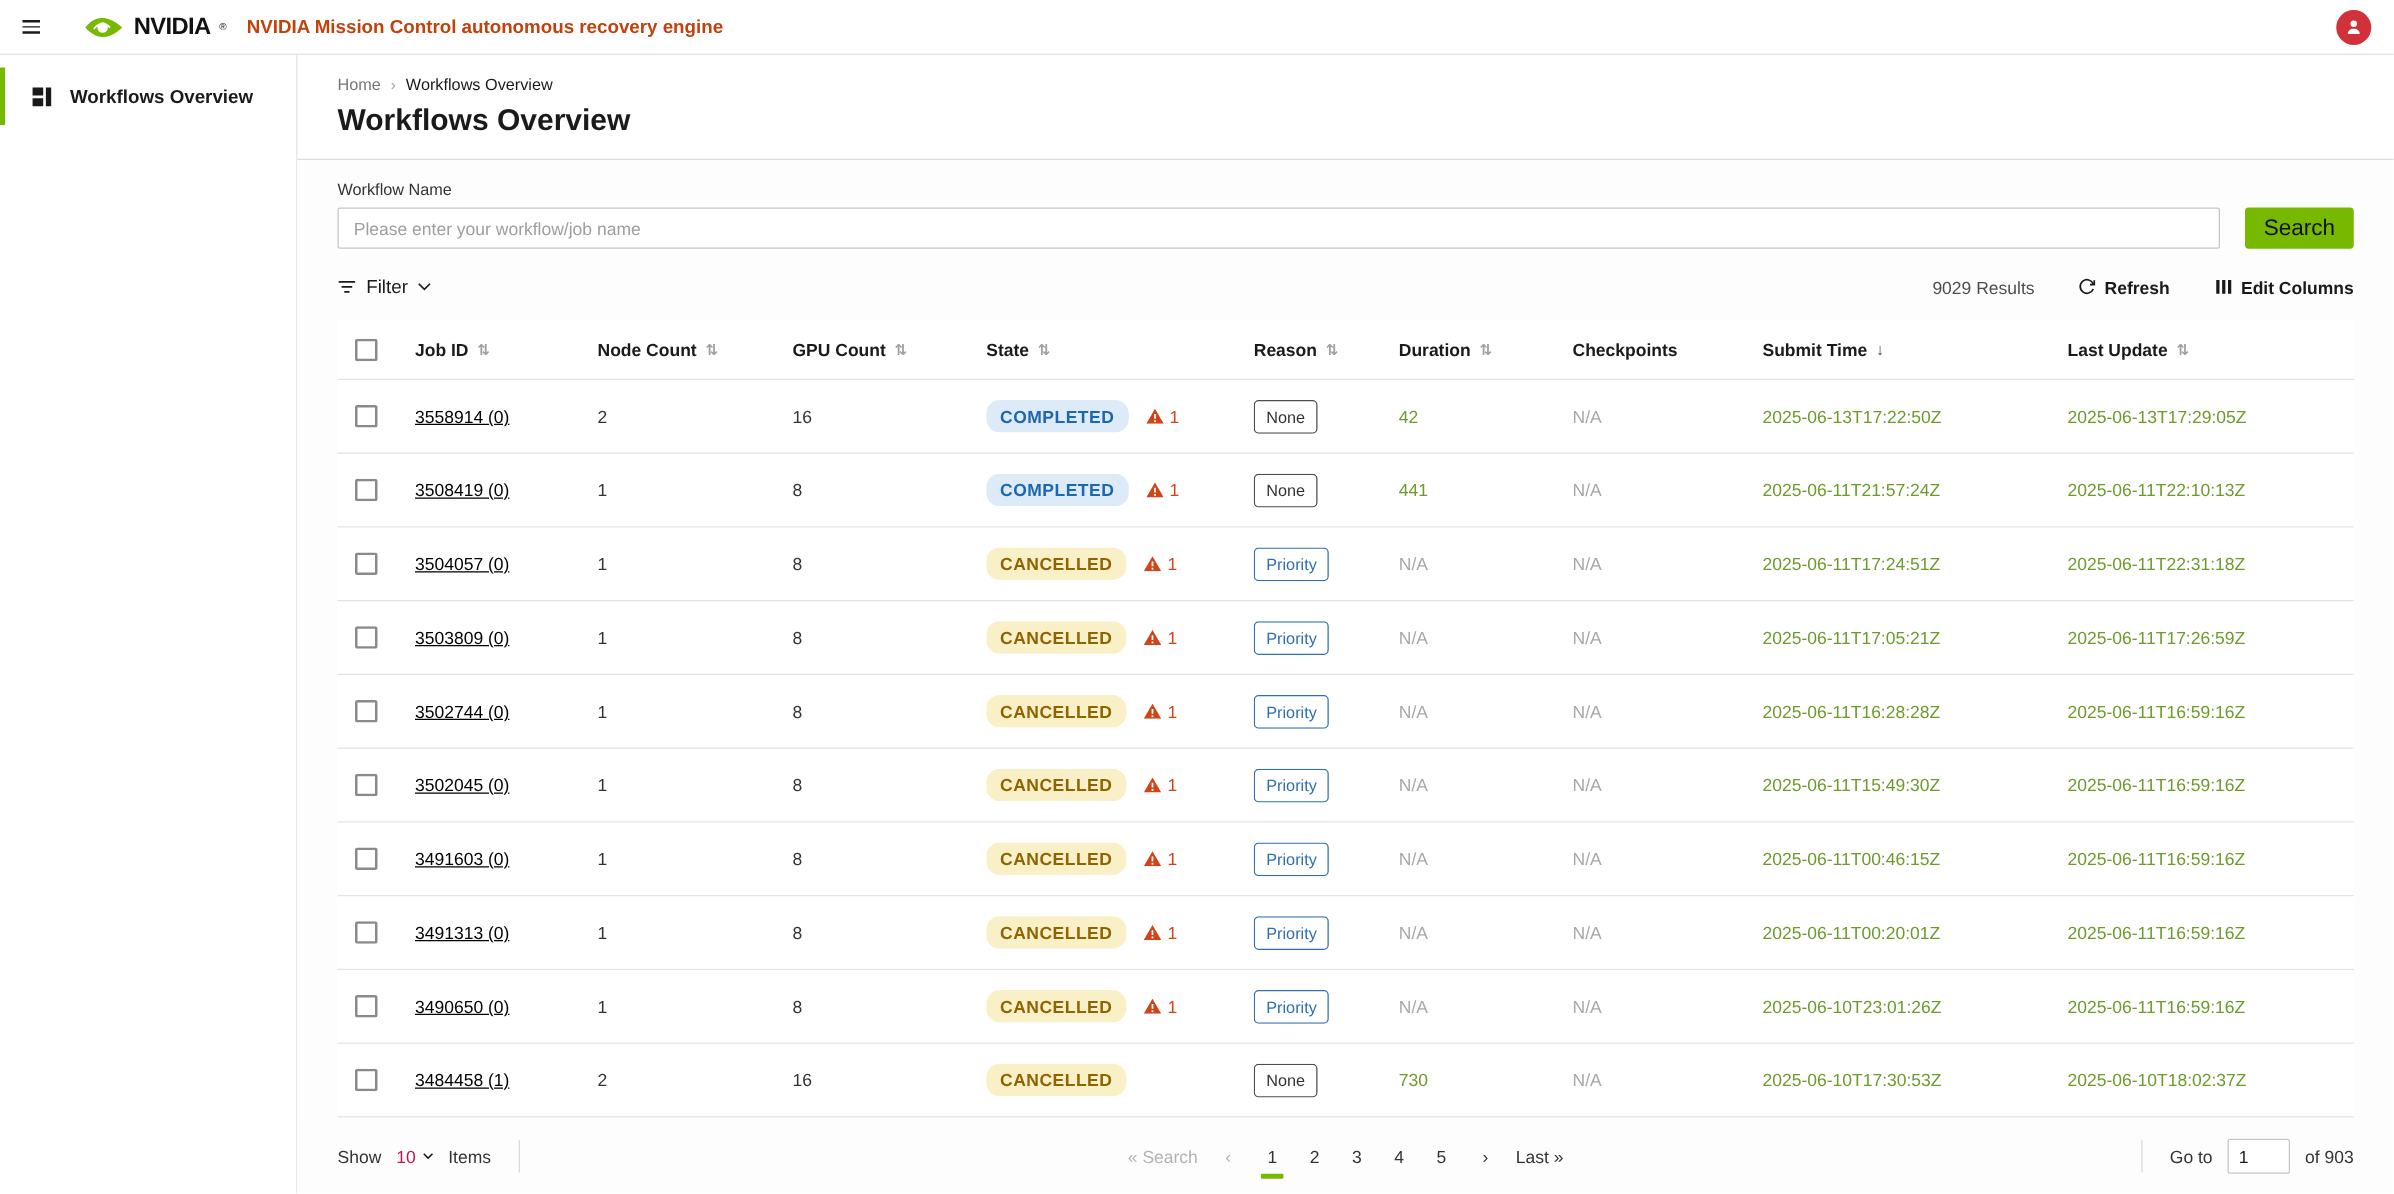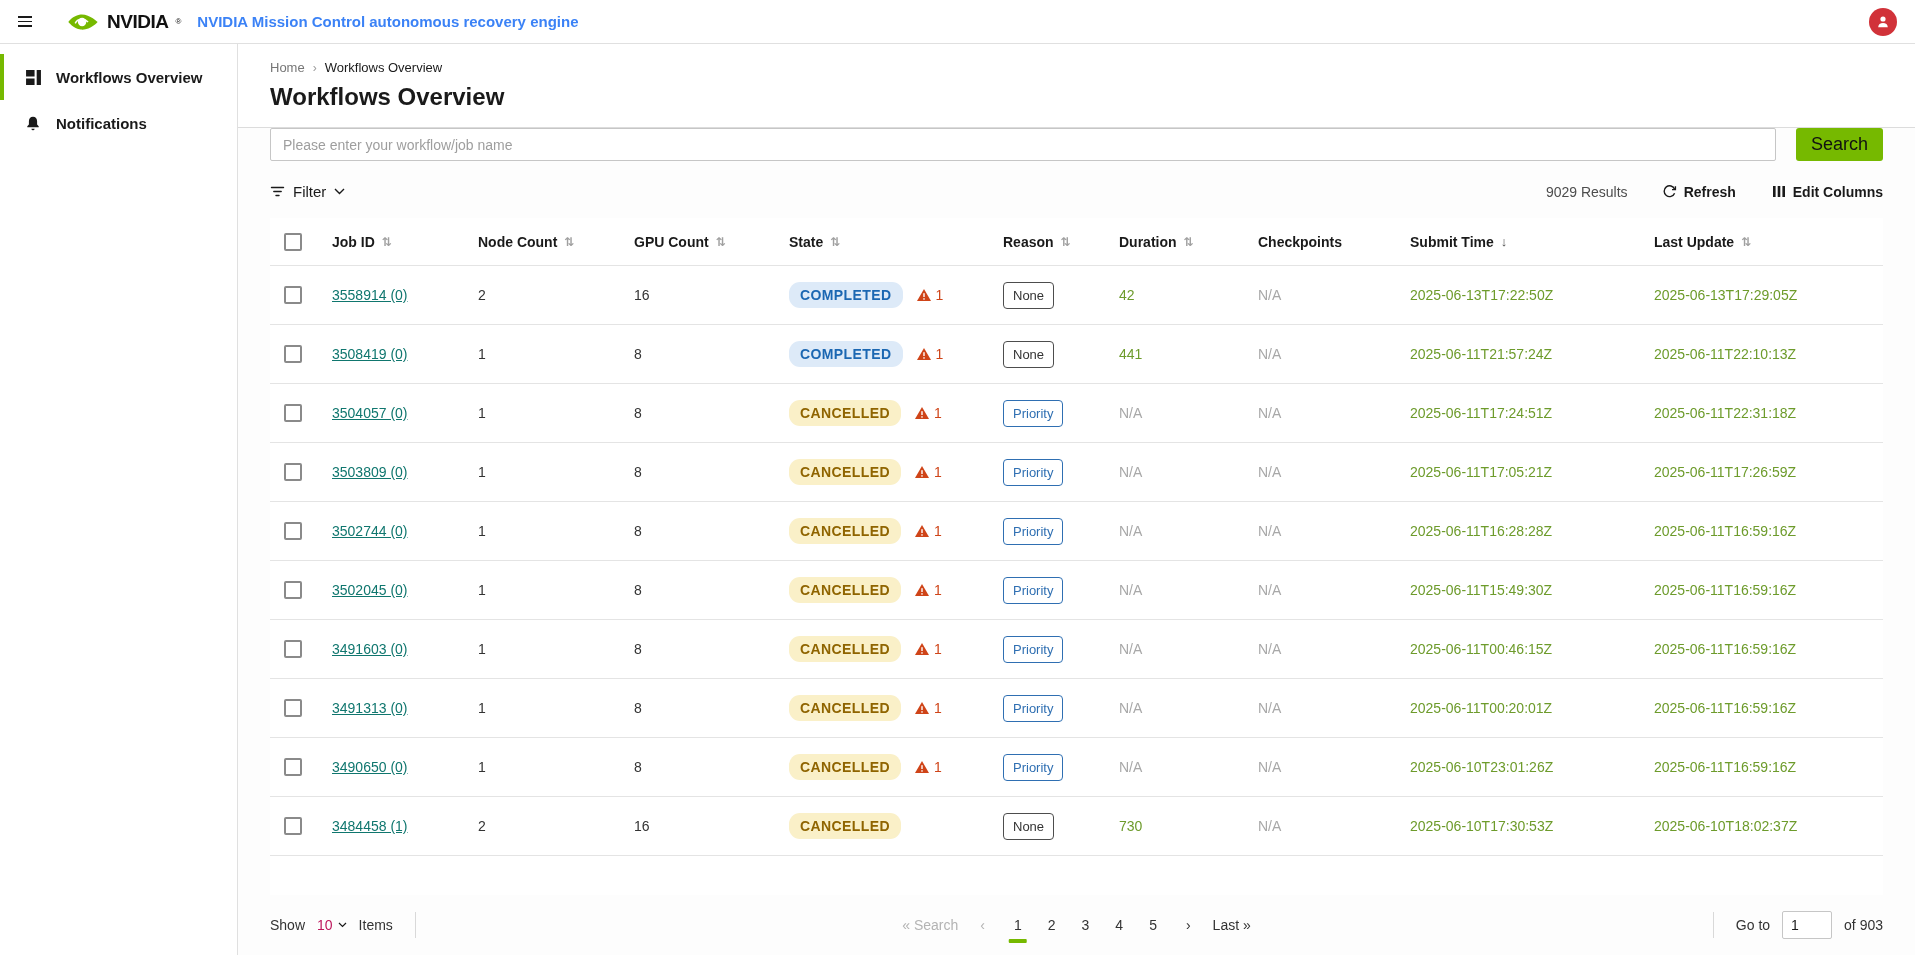--- a/index.html
+++ b/index.html
@@ -9,21 +9,21 @@
   .app { width: 1915px; height: 955px; display: flex; flex-direction: column; }
 
   
   .topbar { height: 44px; flex: 0 0 44px; display: flex; align-items: center; padding: 0 18px; border-bottom: 1px solid #e0e0e0; background: #fff; }
   .hamburger { width: 22px; height: 22px; border: none; background: none; cursor: pointer; display: flex; flex-direction: column; justify-content: center; gap: 3px; margin-right: 26px; }
   .hamburger span { display: block; height: 1.6px; background: #1a1a1a; }
   .hamburger .b1 { width: 14px; } .hamburger .b2 { width: 14px; } .hamburger .b3 { width: 14px; }
   .brand { display: flex; align-items: center; gap: 7px; margin-right: 16px; }
   .brand-word { font-size: 19px; font-weight: 800; letter-spacing: -0.5px; color: #111; }
   .brand-mark { font-size: 8px; vertical-align: sub; color: #111; }
-  .app-title { font-size: 15px; font-weight: 700; color: #3b82f6; }
+  .app-title { font-size: 15px; font-weight: 700; color: #c2410c; }
   .topbar-spacer { flex: 1; }
   .avatar { width: 28px; height: 28px; border-radius: 50%; background: var(--avatar-red, #d13239); display: flex; align-items: center; justify-content: center; cursor: pointer; border: none; }
 
   
   .body { flex: 1; display: flex; min-height: 0; }
 
   .sidebar { width: 238px; flex: 0 0 238px; border-right: 1px solid #e0e0e0; background: #fff; padding-top: 10px; }
   .side-item { height: 46px; display: flex; align-items: center; gap: 14px; padding-left: 20px; font-size: 15px; font-weight: 700; cursor: pointer; border-left: 4px solid transparent; }
   .side-item.active { border-left-color: var(--accent-green, #76b900); }
   .side-icon { width: 18px; height: 18px; display: inline-flex; align-items: center; justify-content: center; }
@@ -67,21 +67,21 @@
   .c-gpu { width: 155px; flex: 0 0 155px; }
   .c-state { width: 214px; flex: 0 0 214px; }
   .c-reason { width: 116px; flex: 0 0 116px; }
   .c-duration { width: 139px; flex: 0 0 139px; }
   .c-checkpoints { width: 152px; flex: 0 0 152px; }
   .c-submit { width: 244px; flex: 0 0 244px; }
   .c-update { flex: 1; }
   .sort { color: #a0a0a0; font-size: 12px; margin-left: 7px; }
   .sort.sorted { color: #4d4d4d; font-size: 13px; }
   .checkbox { width: 18px; height: 18px; border: 2px solid #8a8a8a; border-radius: 2px; background: #fff; display: inline-block; cursor: pointer; }
-  .job-link { color: #0f766e; text-decoration: underline; cursor: pointer; }
+  .job-link { color: #000000; text-decoration: underline; cursor: pointer; }
   .badge { font-size: 14px; font-weight: 700; letter-spacing: 0.4px; padding: 5px 11px; border-radius: 11px; }
   .badge-completed { background: var(--completed-bg, #ddeaf8); color: var(--completed-text, #1b67b2); }
   .badge-cancelled { background: var(--cancelled-bg, #faf0c8); color: var(--cancelled-text, #8f6400); }
   .warn { display: inline-flex; align-items: center; gap: 5px; margin-left: 14px; color: var(--warning, #cf4418); font-size: 14px; }
   .chip { border: 1px solid; border-radius: 4px; padding: 5px 9px; font-size: 13px; background: #fff; }
   .chip-none { border-color: var(--reason-none-border, #4d4d4d); color: #333; }
   .chip-priority { border-color: var(--reason-priority, #2f6fb2); color: var(--reason-priority, #2f6fb2); }
   .val-green { color: var(--link-green, #6d9b2b); }
   .val-na { color: var(--na-gray, #a8a8a8); }
 
@@ -136,45 +136,37 @@
 
     <nav class="sidebar">
         <div class="side-item active">
           <span class="side-icon">
             <svg width="17" height="17" viewBox="0 0 16 16">
               <path d="M1 1h8v6H1z M11 1h4v14h-4z M1 9h8v6H1z" fill="#1a1a1a"></path>
             </svg>
           </span>
           <span>Workflows Overview</span>
         </div>
-        <div class="side-item">
-          <span class="side-icon">
-            <svg width="16" height="17" viewBox="0 0 16 16">
-              <path d="M8 1.2c-2.6 0-4.1 2.1-4.1 4.6v3.1L2.3 10.8v1h11.4v-1L12.1 8.9V5.8c0-2.5-1.5-4.6-4.1-4.6z" fill="#1a1a1a"></path>
-              <path d="M6.4 13.2a1.6 1.6 0 0 0 3.2 0z" fill="#1a1a1a"></path>
-            </svg>
-          </span>
-          <span>Notifications</span>
-        </div>
       </nav>
 
     <main class="main">
       <div class="main-head">
         <div class="breadcrumb">
           <span>Home</span>
           <span class="sep">›</span>
           <span class="crumb-current">Workflows Overview</span>
         </div>
         <h1 class="page-title">Workflows Overview</h1>
       </div>
       <hr class="head-divider">
 
       <div class="main-lower">
         <div class="content">
 
+          <div class="field-label">Workflow Name</div>
           <div class="search-row">
             <input class="search-input" type="text" placeholder="Please enter your workflow/job name" style="">
             <button class="search-btn">Search</button>
           </div>
 
           <div class="toolbar">
             <div class="filter-group">
               <span style="display:inline-flex;">
                 <svg width="15" height="13" viewBox="0 0 15 13">
                   <path d="M1.5 2.5 h12 M3.8 6.5 h7.4 M6 10.5 h3" stroke="#1a1a1a" stroke-width="1.4" stroke-linecap="round" fill="none"></path>

